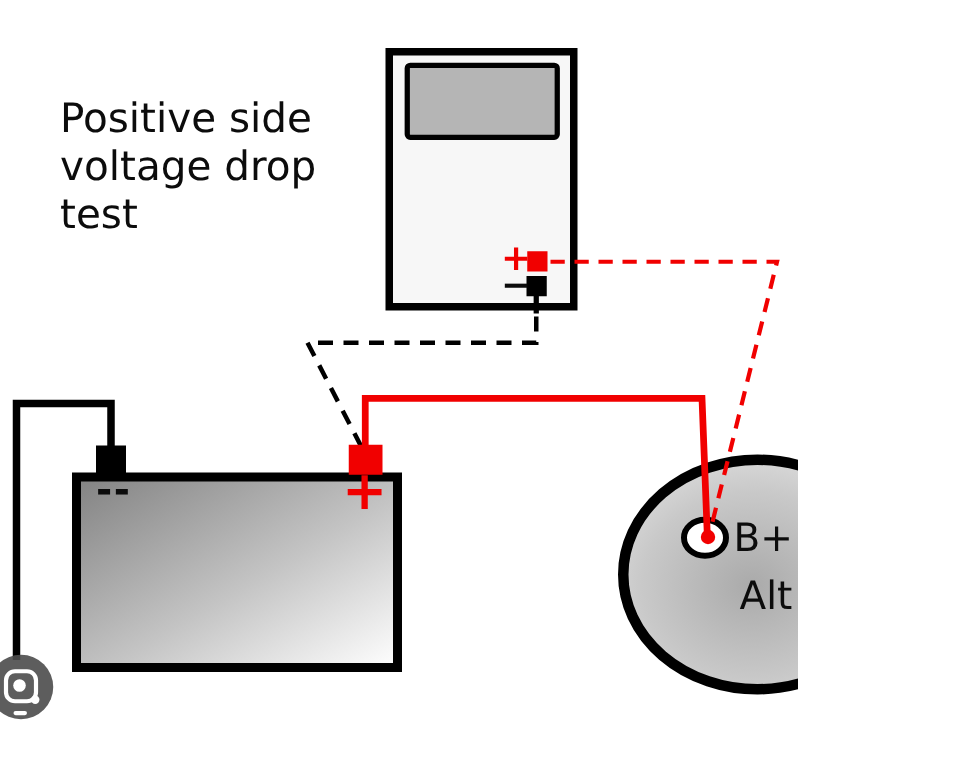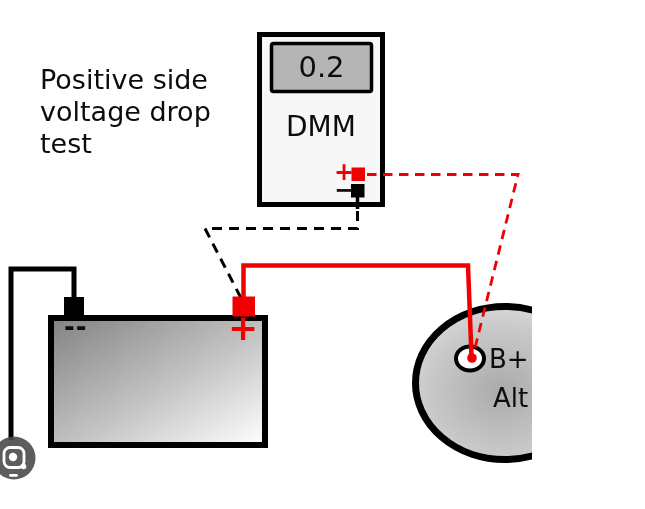--- a/index.html
+++ b/index.html
@@ -100,22 +100,20 @@
       <circle cx="13" cy="457" r="4.2" fill="#ffffff"></circle>
       <circle cx="23.5" cy="466.5" r="2.8" fill="#ffffff"></circle>
       <rect x="9" y="474" width="9" height="2.8" rx="1.4" fill="#ffffff"></rect>
     </g>
   </svg>
 
   <div class="txt title">Positive side
 voltage drop
 test</div>
 
-  <div class="txt dmm-reading">0.2</div>
-  <div class="txt dmm-label">DMM</div>
   <div class="txt dmm-plus">+</div>
   <div class="txt dmm-minus">−</div>
 
   <div class="txt bat-neg">--</div>
   <div class="txt bat-pos">+</div>
 
   <div class="txt alt-bplus">B+</div>
   <div class="txt alt-label">Alt</div>
 
 </div>

